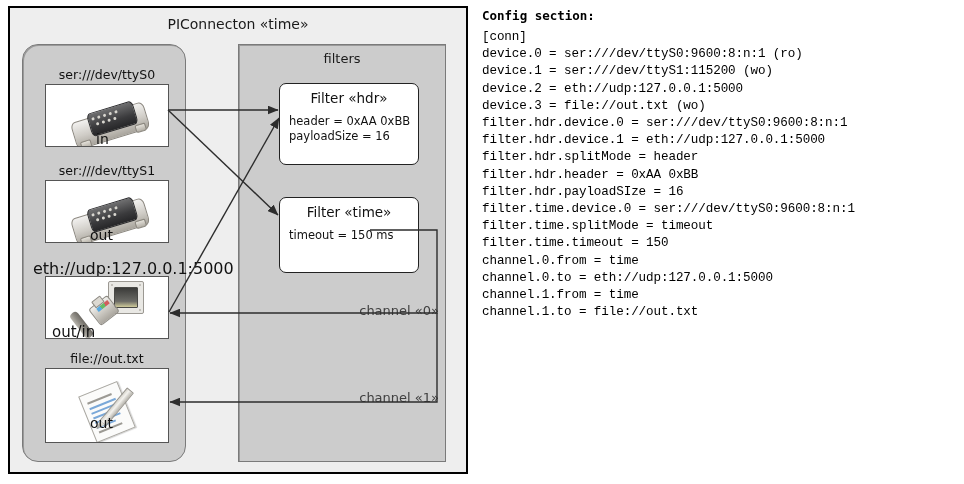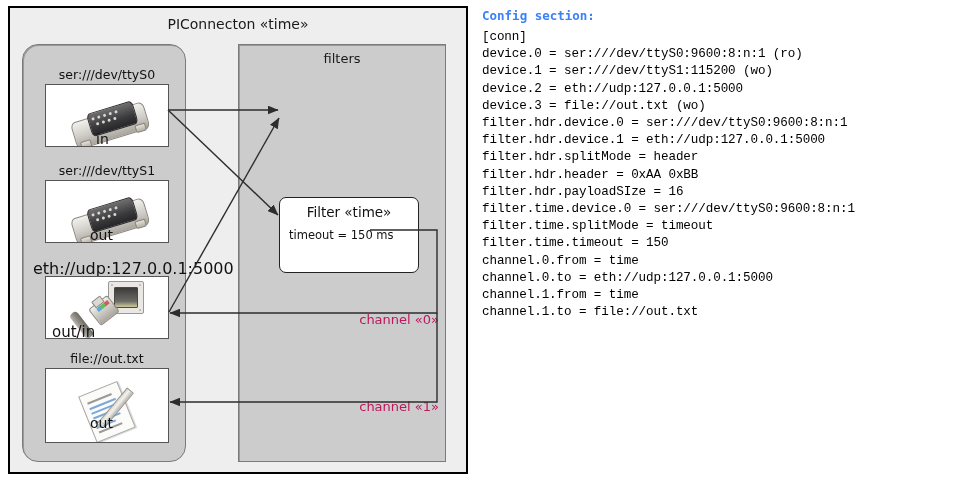--- a/index.html
+++ b/index.html
@@ -27,30 +27,30 @@
 
   
   .filter{position:absolute;background:#ffffff;border:1.4px solid #222222;
           border-radius:7px;box-sizing:border-box;}
   .filter-name{position:absolute;left:0;top:6px;width:100%;text-align:center;
                font-size:13.5px;color:#111;}
   .filter-attrs{position:absolute;left:9px;top:30px;font-size:11.5px;
                 color:#111;line-height:15px;}
 
   
-  .chan-label{position:absolute;font-size:13px;color:#be185d;text-align:right;margin-top:9px;}
+  .chan-label{position:absolute;font-size:13px;color:#404040;text-align:right;}
 
   
   #wires{position:absolute;left:0;top:0;width:964px;height:484px;
          pointer-events:none;}
 
   
   #config{position:absolute;left:482px;top:8px;width:478px;}
   #config-head{font-family:"DejaVu Sans Mono",monospace;font-size:12.5px;
-               font-weight:bold;color:#3b82f6;letter-spacing:0px;}
+               font-weight:bold;color:#000000;letter-spacing:0px;}
   #config-lines{margin-top:6px;font-family:Liberation Mono, monospace;
                 font-size:12.6px;line-height:17.2px;color:#000;
                 white-space:pre;letter-spacing:-0.1px;}
 
   
   .pic{position:absolute;}
   
   .db9{width:74px;height:38px;transform:rotate(-17deg);}
   .db9 .shell{position:absolute;left:0;top:6px;width:74px;height:26px;
               border-radius:5px/7px;
@@ -195,20 +195,27 @@
               <span class="tip"></span>
             </span>
         </span>
       </div>
     </div>
   </div>
 
   <div class="panel" style="left:228px;top:36px;width:208px;height:418px;">
     <div class="panel-title">filters</div>
 
+    <div class="filter" style="left:40px;top:38px;width:140px;height:82px;">
+      <div class="filter-name">Filter «hdr»</div>
+      <div class="filter-attrs">
+        <div>header = 0xAA 0xBB</div>
+        <div>payloadSize = 16</div>
+      </div>
+    </div>
 
     <div class="filter" style="left:40px;top:152px;width:140px;height:76px;">
       <div class="filter-name">Filter «time»</div>
       <div class="filter-attrs">
         <div>timeout = 150 ms</div>
       </div>
     </div>
 
     <div class="chan-label" style="left:40px;top:258px;width:160px;">channel «0»</div>
     <div class="chan-label" style="left:40px;top:345px;width:160px;">channel «1»</div>

